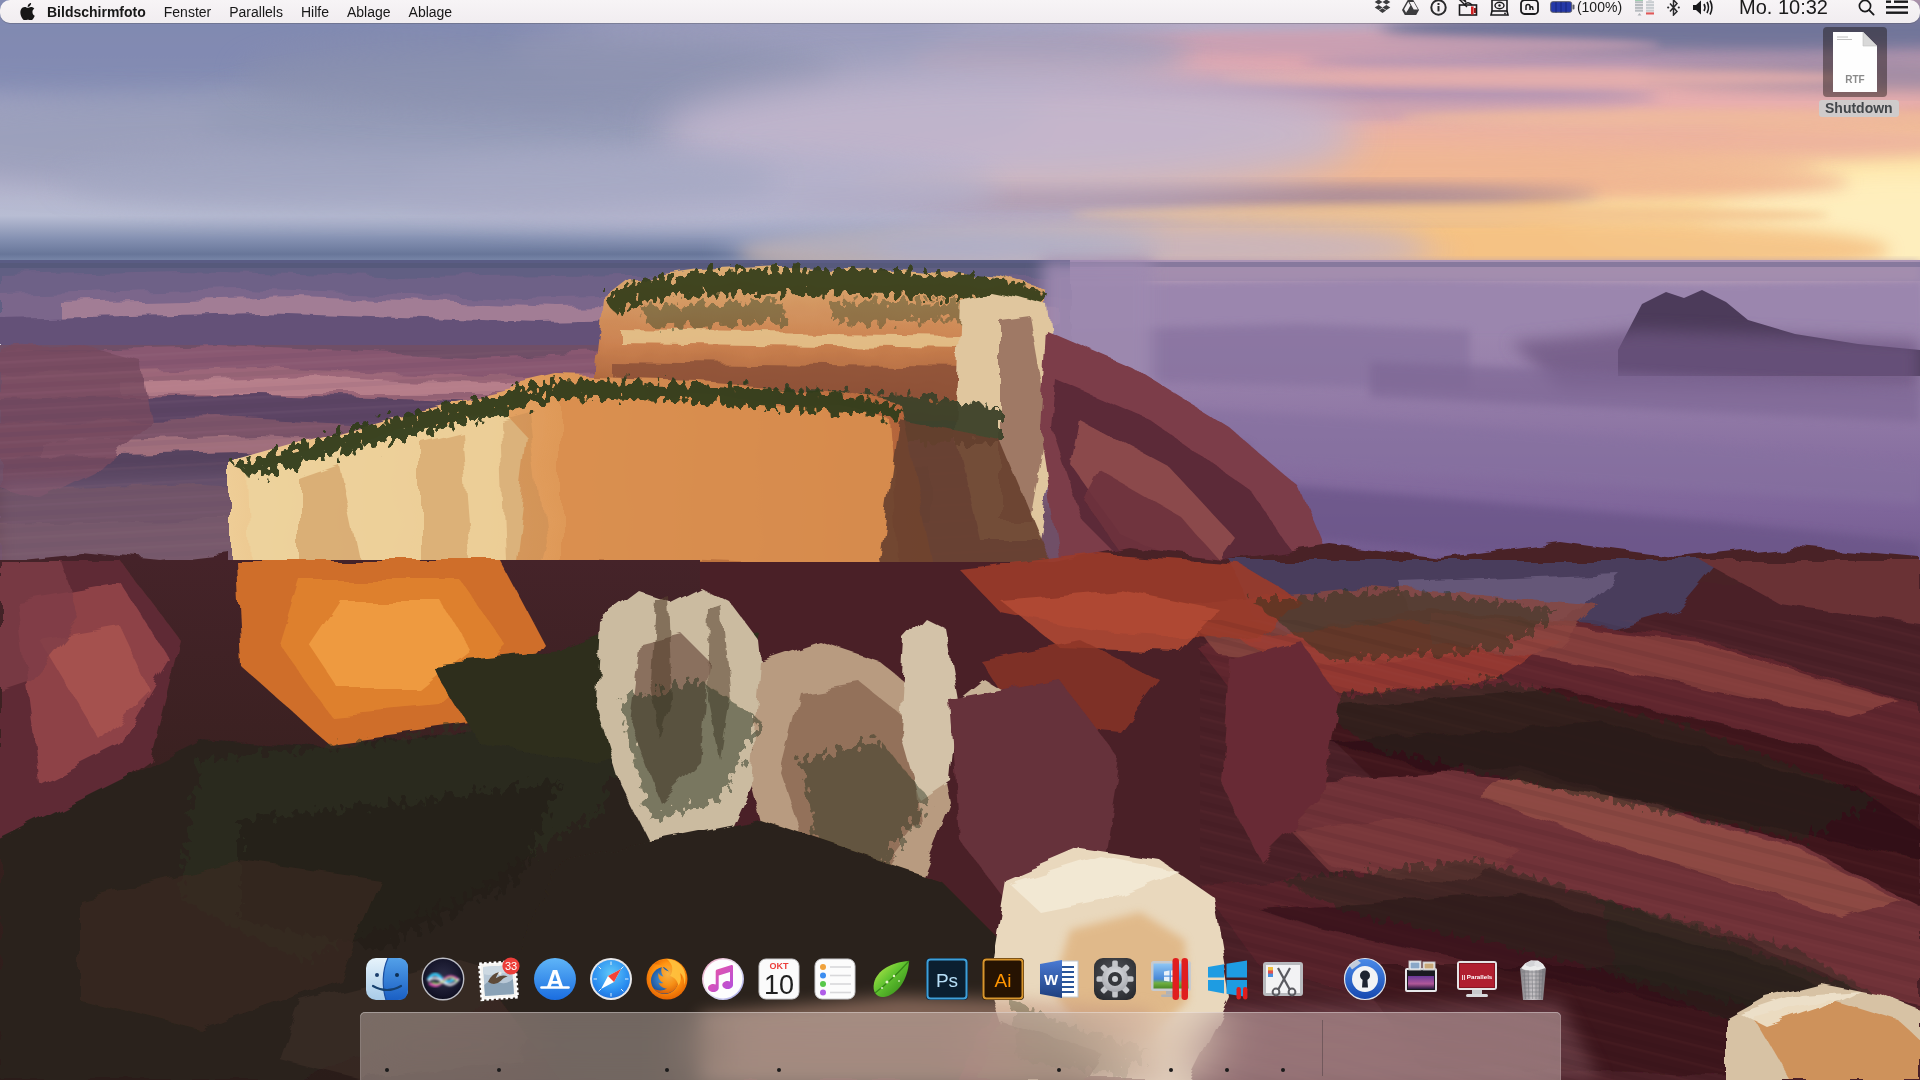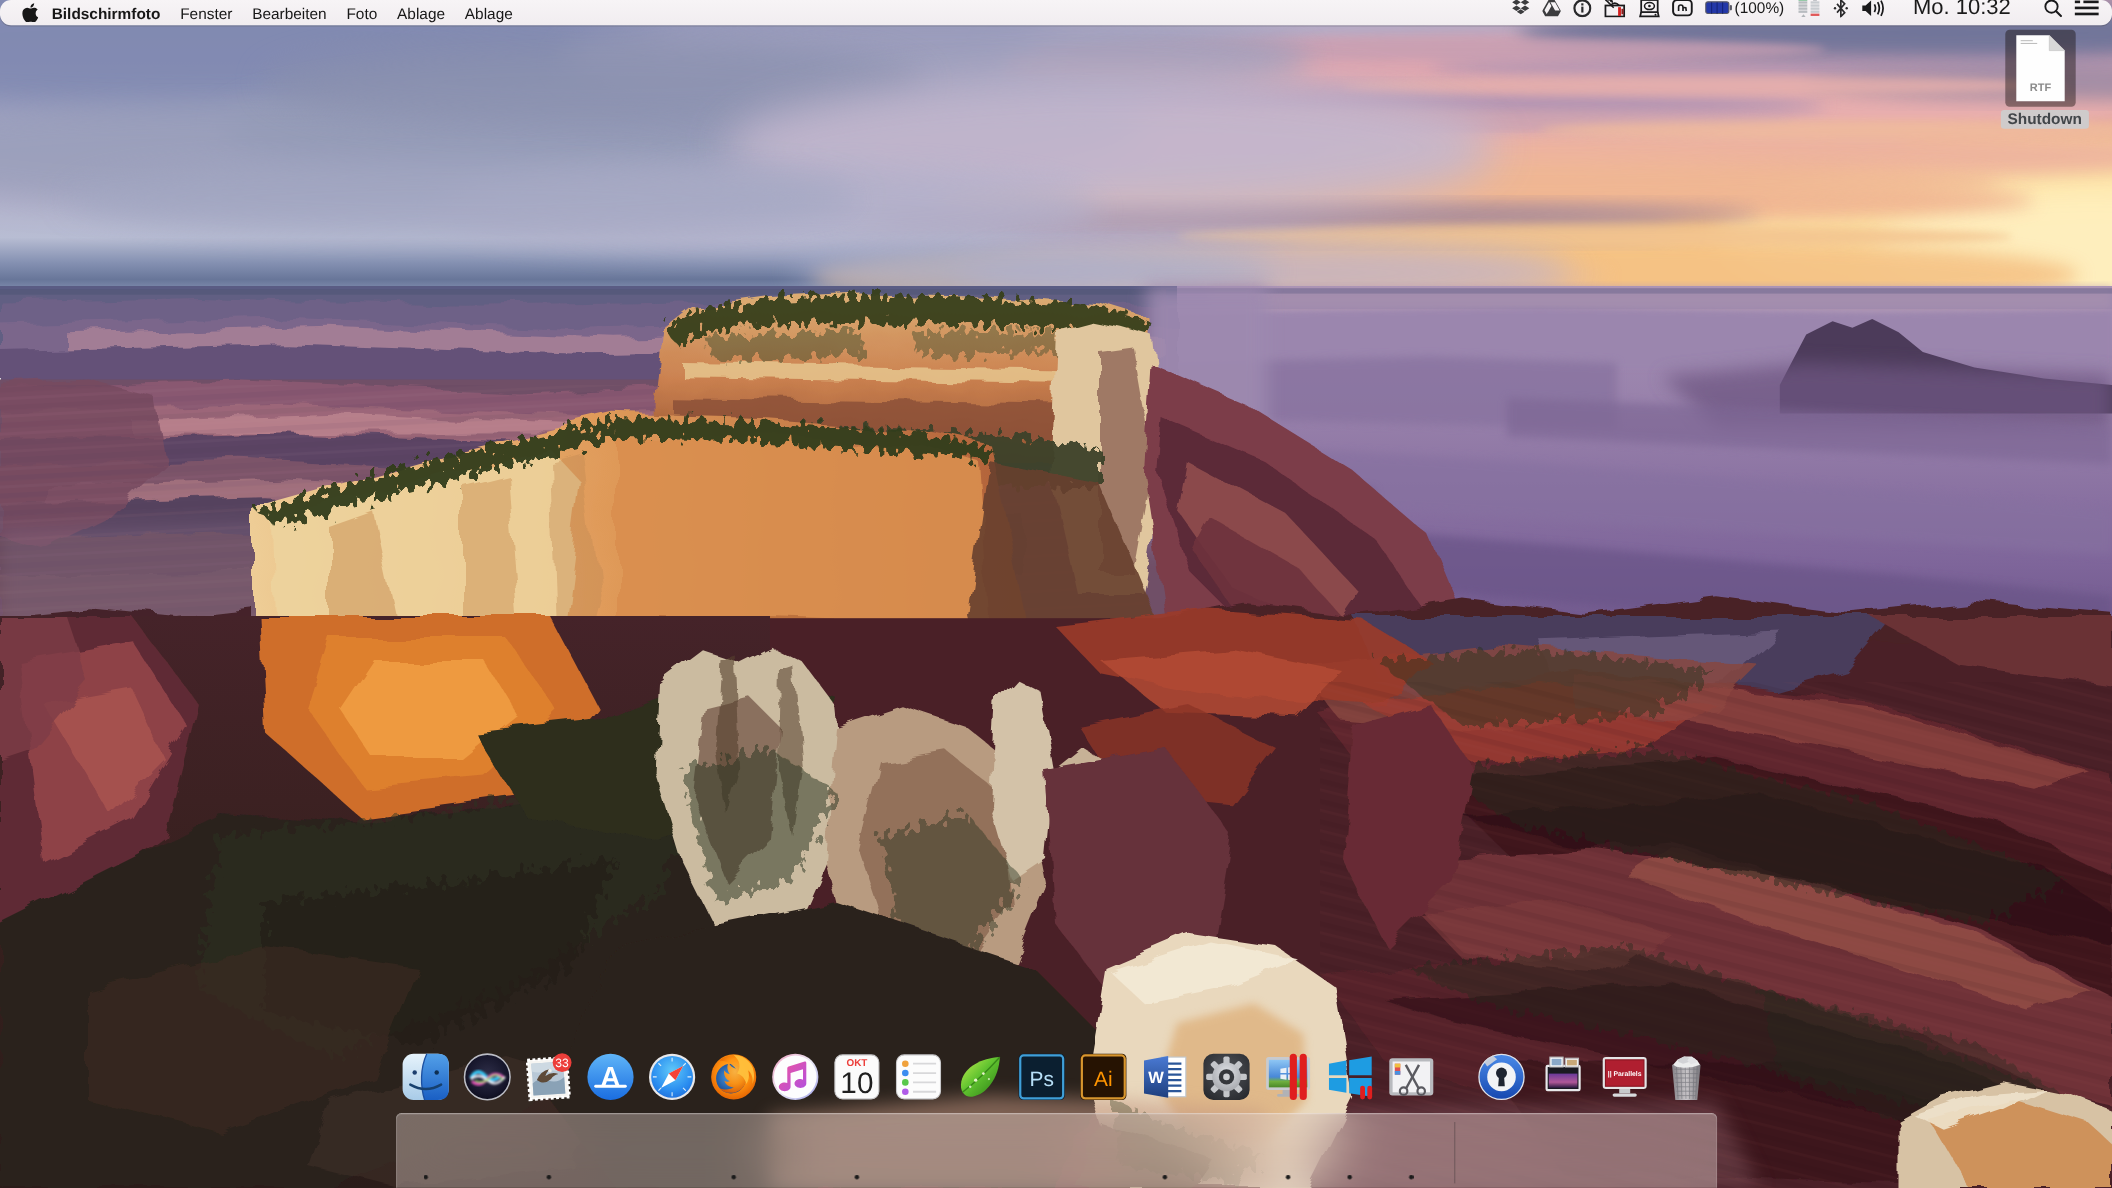--- a/index.html
+++ b/index.html
@@ -264,22 +264,22 @@
 <path filter="url(#rough2)" d="M1230,660 L1300,640 L1340,700 L1320,800 L1260,860 L1220,780 Z" fill="#682c34"></path>
     </svg>
   <div id="menubar">
     <span class="apple">
         <svg width="15" height="17" viewBox="0 0 15 17">
           <path fill="#171717" d="M12.4 9.0c0-2.2 1.8-3.2 1.9-3.3-1-1.5-2.6-1.7-3.2-1.7-1.4-.1-2.7.8-3.4.8-.7 0-1.8-.8-2.9-.8-1.5 0-2.9.9-3.7 2.2-1.6 2.7-.4 6.8 1.1 9 .7 1.1 1.6 2.3 2.8 2.2 1.1 0 1.5-.7 2.9-.7 1.3 0 1.7.7 2.9.7 1.2 0 2-1.1 2.7-2.2.9-1.2 1.2-2.4 1.2-2.5-.1 0-2.3-.9-2.3-3.7zM10.2 2.6c.6-.7 1-1.8.9-2.6-.9 0-1.9.6-2.5 1.3-.6.6-1 1.7-.9 2.6 1 .1 1.9-.6 2.5-1.3z"></path>
         </svg>
       </span>
     <span class="mi" style="font-weight:bold;margin-left:0;">Bildschirmfoto</span>
     <span class="mi">Fenster</span>
-    <span class="mi">Bearbeiten</span>
-    <span class="mi">Foto</span>
+    <span class="mi">Parallels</span>
+    <span class="mi">Hilfe</span>
     <span class="mi">Ablage</span>
     <span class="mi">Ablage</span>
     <div id="mright">
         <span class="ic">
           <svg width="17" height="16" viewBox="0 0 17 16">
             <path fill="#3c3c3e" d="M4.6,0.5 L8.5,3.0 L4.6,5.5 L0.7,3.0 Z M12.4,0.5 L16.3,3.0 L12.4,5.5 L8.5,3.0 Z M4.6,6.0 L8.5,8.5 L4.6,11.0 L0.7,8.5 Z M12.4,6.0 L16.3,8.5 L12.4,11.0 L8.5,8.5 Z M8.5,9.3 L12.1,11.6 L8.5,13.9 L4.9,11.6 Z"></path>
           </svg>
         </span>
 <span class="ic">
           <svg width="17" height="15" viewBox="0 0 17 15">

